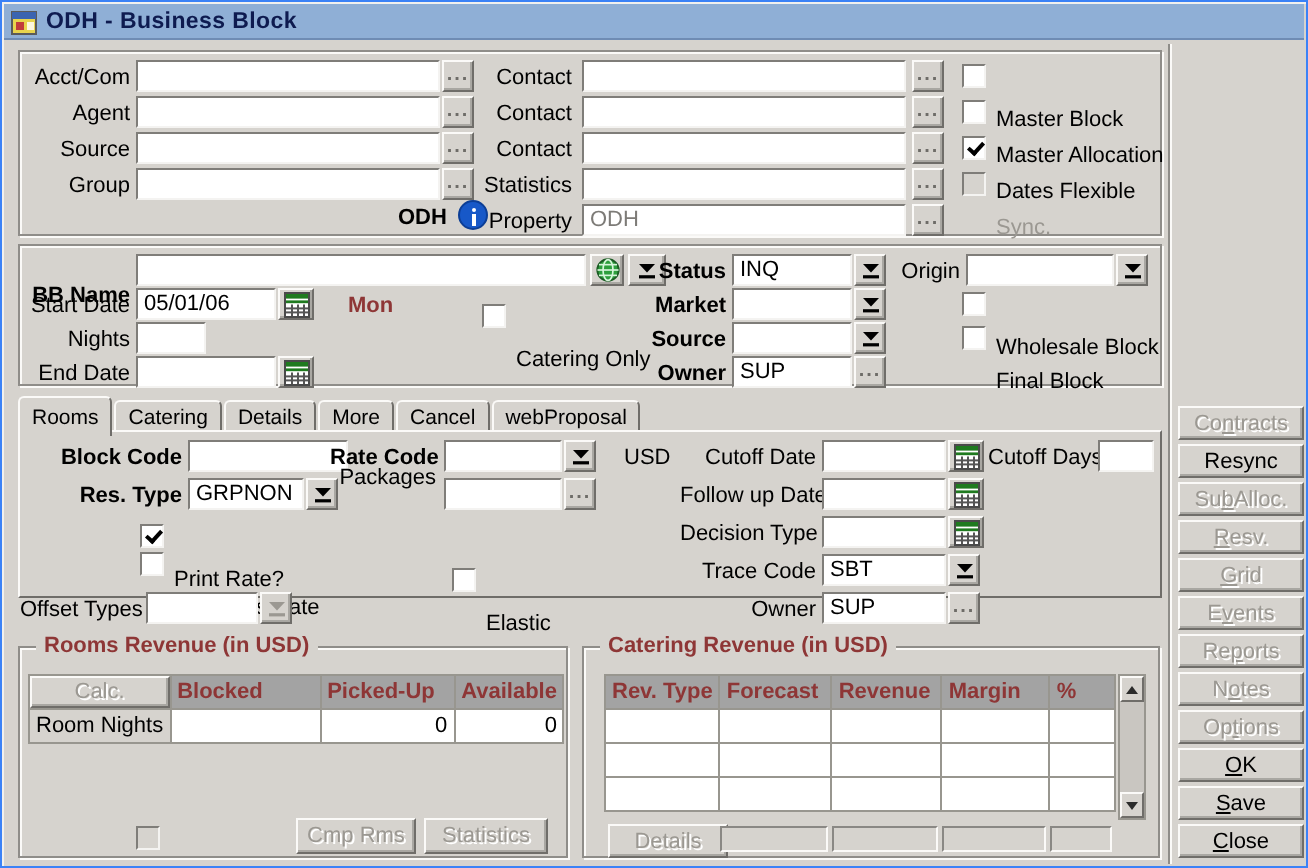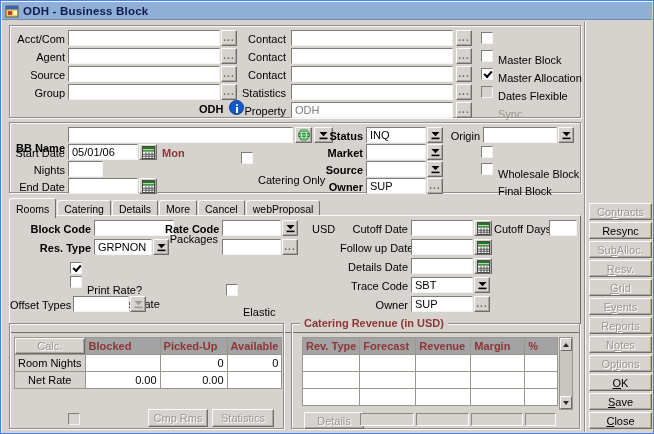--- a/index.html
+++ b/index.html
@@ -21,38 +21,38 @@
   .lbl.b{font-weight:bold;}
   .lt{text-align:left;}
   .fld{position:absolute;height:16px;background:#fff;border:1px solid;border-color:#7f7d79 #f4f3f1 #f4f3f1 #7f7d79;
     padding:1px 3px 0 3px;line-height:13px;overflow:hidden;white-space:nowrap;}
   .fld.ro{color:#7d7b77;}
   .b3{position:absolute;height:16px;background:#d6d3ce;border:1px solid;border-color:#fbfaf8 #6f6d69 #6f6d69 #fbfaf8;
     box-shadow:inset -1px -1px 0 #a9a7a2;display:flex;align-items:center;justify-content:center;cursor:default;}
   .dots{color:#6e6c68;font-weight:bold;letter-spacing:1px;line-height:6px;font-size:10px;}
   .lovglyph{display:block;}
   .dis{color:#9b9892;}
-  .maroon{color:#8e3636;}
+  .maroon{color:#8e3636;margin-left:12px;}
   .cb{position:absolute;display:flex;align-items:center;height:14px;}
   .cb .box{width:12px;height:12px;background:#fff;border:1px solid;border-color:#7f7d79 #f4f3f1 #f4f3f1 #7f7d79;
     position:relative;flex:0 0 12px;}
   .cb.disabled .box{background:#d6d3ce;}
   .cb.disabled .cl{color:#9b9892;}
   .cb .cl{margin-left:5px;white-space:nowrap;margin-top:43px;}
   .cb.checked .box::after{content:"";position:absolute;left:2px;top:2px;width:6px;height:3px;
     border-left:2px solid #000;border-bottom:2px solid #000;transform:rotate(-48deg);}
   .tabs{position:absolute;left:8px;top:196px;height:19px;display:flex;align-items:flex-end;}
   .tab{height:16px;padding:1px 6px 0 6px;margin-right:1px;background:#d6d3ce;font-size:10.5px;
     border:1px solid #6f6d69;border-bottom:none;border-top-color:#fbfaf8;border-left-color:#fbfaf8;
     border-top-left-radius:3px;border-top-right-radius:3px;white-space:nowrap;line-height:14px;}
   .tab.active{height:20px;margin-bottom:-2px;z-index:5;position:relative;padding-top:3px;}
   .rtab,.ctab{position:absolute;border-collapse:collapse;table-layout:fixed;font-size:11px;}
   .rtab td,.ctab td{border:1px solid #98968f;padding:0 3px;height:17px;overflow:hidden;white-space:nowrap;}
   .hc{color:#8e3636;font-weight:bold;background:#a3a3a3;}
-  .rl{background:#d6d3ce;text-align:center;}
+  .rl{background:#d6d3ce;text-align:left;}
   .rv{background:#fff;text-align:right;}
   .cv{background:#fff;}
   .corner{background:#d6d3ce;padding:0 !important;}
   .sbtncol{position:absolute;left:588px;top:202px;width:63px;display:flex;flex-direction:column;}
   .sbtn{height:17px;margin-bottom:2px;background:#d6d3ce;border:1px solid;border-color:#fbfaf8 #6f6d69 #6f6d69 #fbfaf8;
     box-shadow:inset -1px -1px 0 #a9a7a2;display:flex;align-items:center;justify-content:center;font-size:11px;}
   .sbtn.disabled{color:#9b9892;text-shadow:1px 1px 0 #fff;}
   .vdiv{position:absolute;left:583px;top:21px;width:2px;height:410px;border-left:1px solid #8f8d89;border-right:1px solid #fbfaf8;}
   .info{position:absolute;width:15px;height:15px;border-radius:50%;background:#1758c8;border:1px solid #0c3e96;}
   .info::before{content:"";position:absolute;left:6px;top:3px;width:2px;height:2px;background:#fff;border-radius:50%;}
@@ -276,21 +276,21 @@
 
   <div class="tabs">
     <div class="tab active">Rooms</div>
     <div class="tab">Catering</div>
     <div class="tab">Details</div>
     <div class="tab">More</div>
     <div class="tab">Cancel</div>
     <div class="tab">webProposal</div>
   </div>
 
-  <div class="raisedpanel" style="left:8px;top:214px;width:572px;height:118px">
+  <div class="raisedpanel" style="left:8px;top:214px;width:572px;height:84px">
 
     <div class="lbl b" style="left:5px;top:6px;width:76px">Block Code</div>
     <div class="fld" style="left:84px;top:4px;width:80px"></div>
 
     <div class="lbl b" style="left:155px;top:6px;width:53px">Rate Code</div>
     <div class="fld" style="left:212px;top:4px;width:59px"></div>
     <div class="b3" style="left:272px;top:4px;width:16px">
         <svg class="lovglyph" width="9" height="9" viewBox="0 0 9 9" fill="currentColor">
           <path d="M0.5 1 L8.5 1 L4.5 5.2 Z"></path>
           <rect x="0.5" y="6.6" width="8" height="1.6"></rect>
@@ -347,21 +347,21 @@
             <line x1="1" y1="10.2" x2="12" y2="10.2"></line>
           </g>
         </svg>
       </div>
 
     <div class="cb checked" style="left:60px;top:45px">
         <span class="box"></span>
         <span class="cl">Print Rate?</span>
       </div>
 
-    <div class="lbl" style="left:330px;top:44px;width:68px">Details Date</div>
+    <div class="lbl" style="left:330px;top:44px;width:68px">Decision Type</div>
     <div class="fld" style="left:401px;top:42px;width:62px"></div>
     <div class="b3" style="left:464px;top:42px;width:18px">
         <svg width="13" height="13" viewBox="0 0 13 13">
           <rect x="0.5" y="0.5" width="12" height="12" fill="#fff" stroke="#4a4a4a"></rect>
           <rect x="1" y="1" width="11" height="2.3" fill="#1f7a1f"></rect>
           <rect x="1" y="4.2" width="11" height="1.4" fill="#1f7a1f"></rect>
           <g stroke="#555" stroke-width="1">
             <line x1="4" y1="6.2" x2="4" y2="12"></line>
             <line x1="7" y1="6.2" x2="7" y2="12"></line>
             <line x1="10" y1="6.2" x2="10" y2="12"></line>
@@ -400,20 +400,21 @@
     <div class="fld" style="left:63px;top:80px;width:56px"></div>
     <div class="b3 dis" style="left:120px;top:80px;width:16px">
         <svg class="lovglyph" width="9" height="9" viewBox="0 0 9 9" fill="currentColor">
           <path d="M0.5 1 L8.5 1 L4.5 5.2 Z"></path>
           <rect x="0.5" y="6.6" width="8" height="1.6"></rect>
         </svg>
       </div>
   </div>
 
   <div class="grp" style="left:8px;top:322px;width:275px;height:106px">
+    <div class="legend">Rooms Revenue (in USD)</div>
 
     <table class="rtab" style="left:4px;top:13px">
       <colgroup>
           <col style="width:52px">
           <col style="width:75px">
           <col style="width:67px">
           <col style="width:51px">
         </colgroup>
       <tbody>
           <tr>
@@ -423,26 +424,20 @@
         <td class="hc">Blocked</td>
         <td class="hc">Picked-Up</td>
         <td class="hc">Available</td>
       </tr>
       <tr>
         <td class="rl">Room Nights</td>
         <td class="rv"></td>
         <td class="rv">0</td>
         <td class="rv">0</td>
       </tr>
-      <tr>
-        <td class="rl">Net Rate</td>
-        <td class="rv">0.00</td>
-        <td class="rv">0.00</td>
-        <td class="rv"></td>
-      </tr>
     </tbody>
       </table>
 
     <div class="cb disabled" style="left:58px;top:88px">
         <span class="box"></span>
         <span class="cl">Comp. Rooms</span>
       </div>
     <div class="sbtn disabled" style="position:absolute;left:138px;top:85px;width:60px;height:18px;margin:0">Cmp Rms</div>
     <div class="sbtn disabled" style="position:absolute;left:202px;top:85px;width:62px;height:18px;margin:0">Statistics</div>
   </div>

